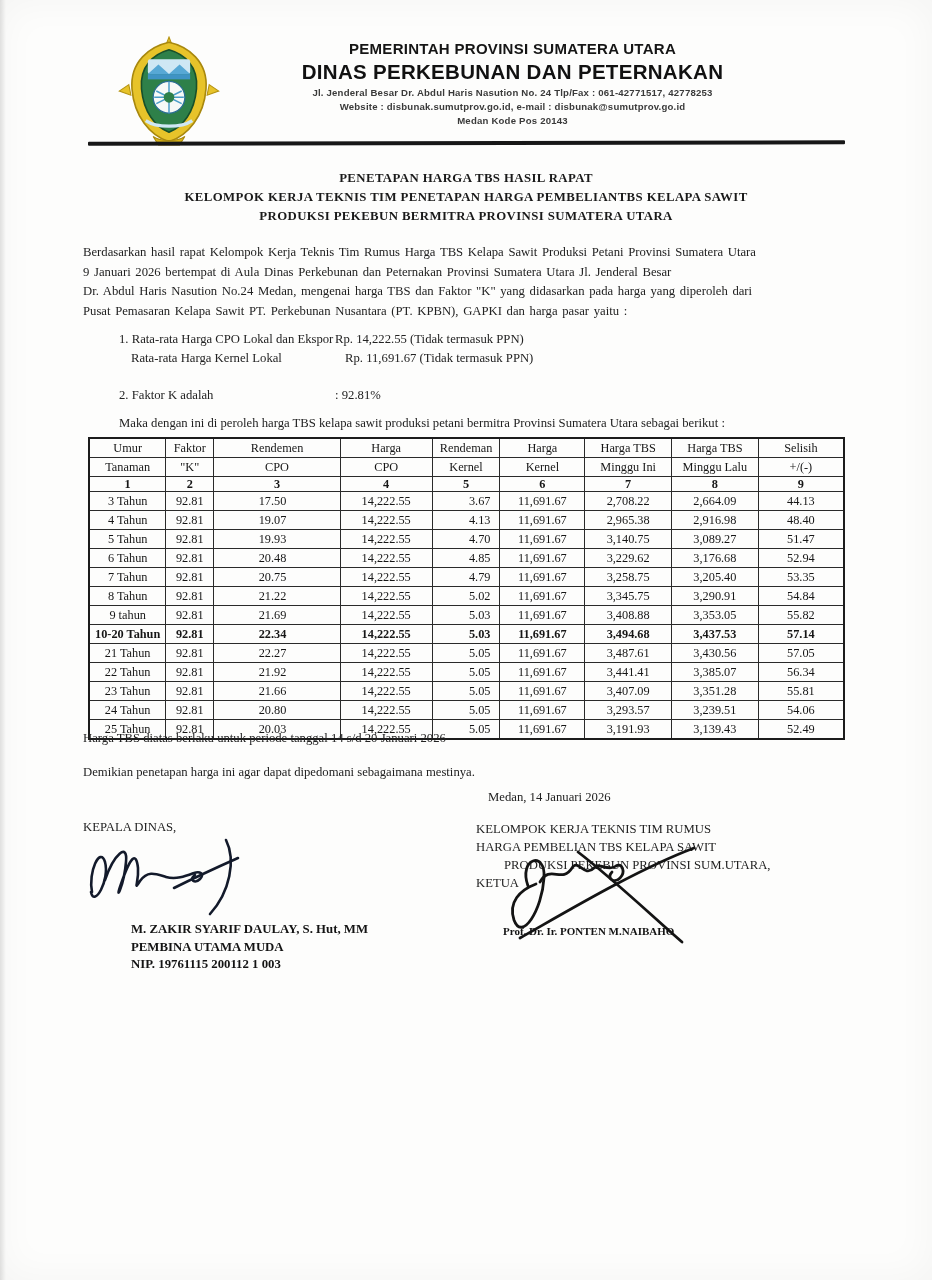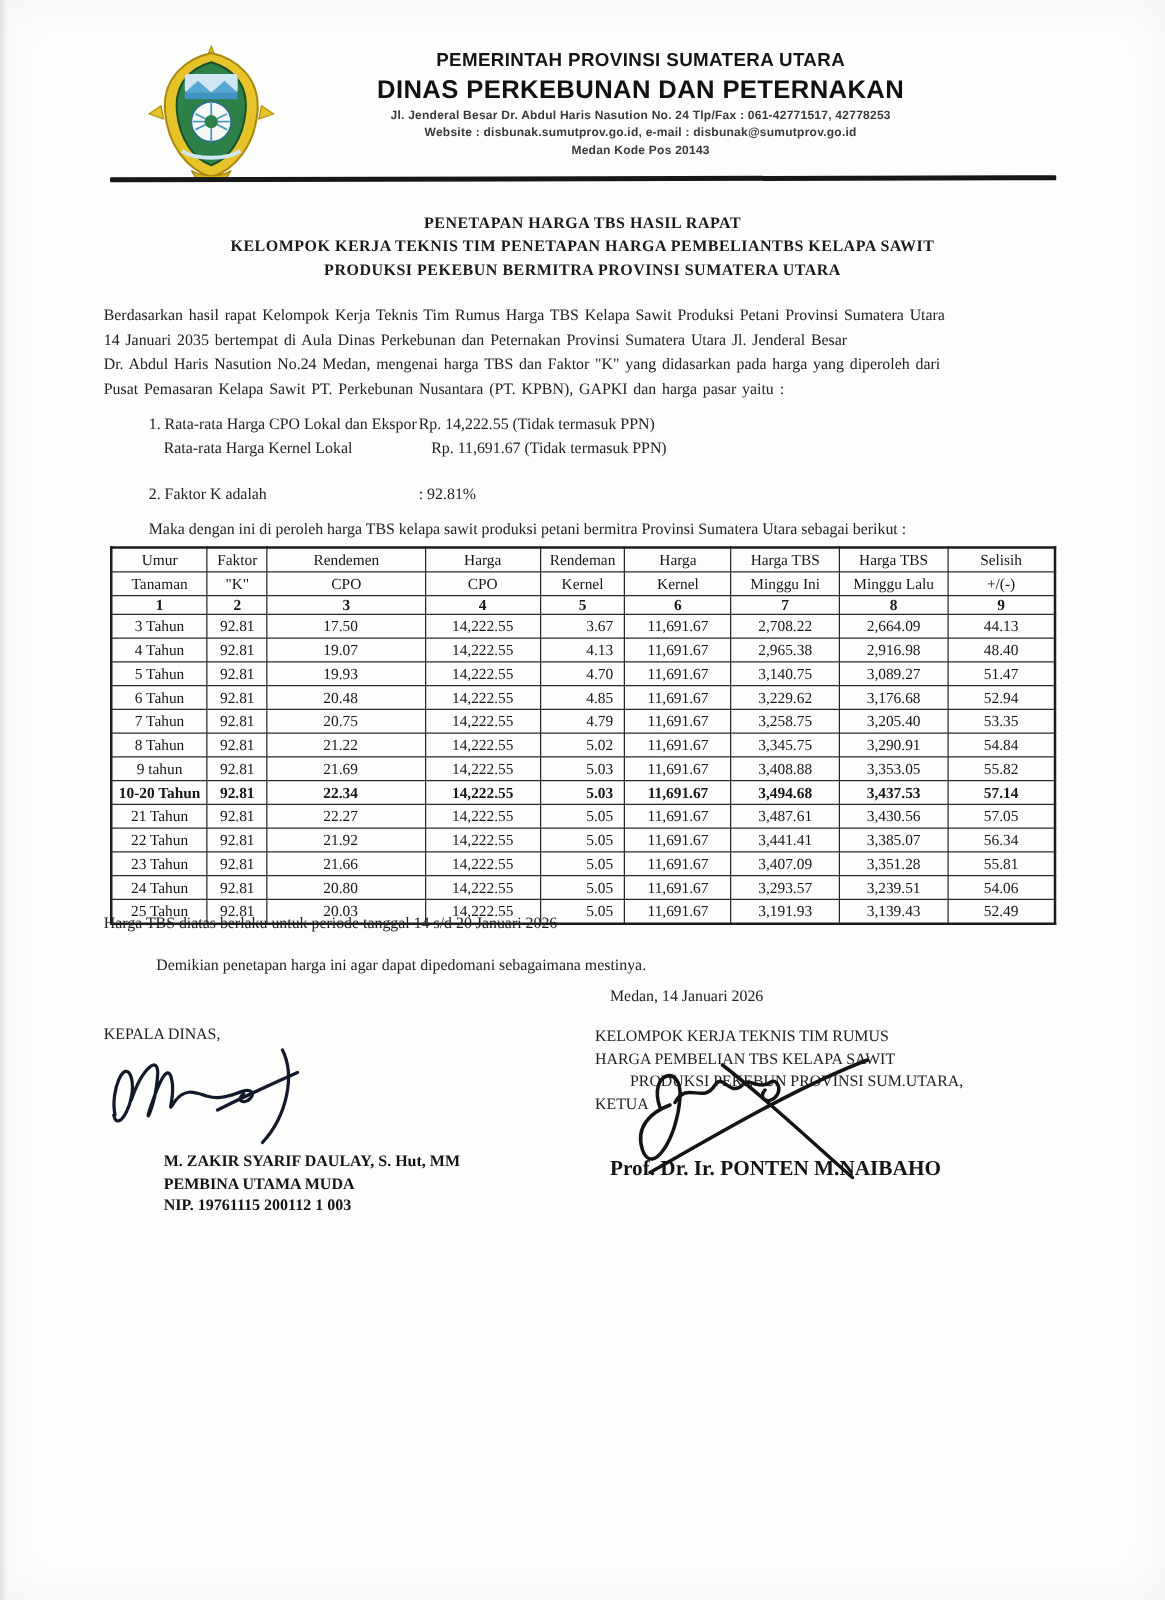--- a/index.html
+++ b/index.html
@@ -44,29 +44,29 @@
   table.tbs tbody td:nth-child(3){text-align:center;padding-right:12px;margin-top:16px;}
   table.tbs tbody td:nth-child(4){text-align:center;}
   table.tbs tbody td:nth-child(5){text-align:right;padding-right:9px;}
   table.tbs tbody td:nth-child(6){text-align:center;}
   table.tbs tbody td:nth-child(7){text-align:center;}
   table.tbs tbody td:nth-child(8){text-align:center;}
   table.tbs tbody td:nth-child(9){text-align:center;}
   table.tbs tr.bold-row td{font-weight:bold;}
   
   .note1{position:absolute;left:83px;top:731px;font-size:12.7px;color:#222;}
-  .note2{position:absolute;left:83px;top:765px;font-size:12.7px;color:#222;margin-left:42px;}
+  .note2{position:absolute;left:83px;top:765px;font-size:12.7px;color:#222;}
   .placedate{position:absolute;left:488px;top:790px;font-size:12.7px;color:#222;}
   
   .sig-left{position:absolute;left:83px;top:818px;font-size:12.7px;line-height:18px;color:#1d1d1d;}
   .sig-right{position:absolute;left:476px;top:820px;font-size:12.7px;line-height:18px;color:#1d1d1d;}
   .sig-right .indent{padding-left:28px;}
   .name-left{position:absolute;left:83px;top:921px;font-size:12.8px;font-weight:bold;
     line-height:17.5px;color:#141414;margin-left:48px;}
-  .name-right{position:absolute;left:488px;top:925px;font-size:17px;font-weight:bold;color:#141414;}
+  .name-right{position:absolute;left:503px;top:925px;font-size:11px;font-weight:bold;color:#141414;}
   .sig-svg{position:absolute;pointer-events:none;}
   .s-left{left:78px;top:830px;}
   .s-right{left:486px;top:838px;}
 </style>
 </head>
 <body>
 
 <div class="page">
   <div class="scan-edge"></div>
 
@@ -97,21 +97,21 @@
   <div class="rule"></div>
 
   <div class="title">
     <div>PENETAPAN HARGA TBS HASIL RAPAT</div>
     <div>KELOMPOK KERJA TEKNIS TIM PENETAPAN HARGA PEMBELIANTBS KELAPA SAWIT</div>
     <div>PRODUKSI PEKEBUN BERMITRA PROVINSI SUMATERA UTARA</div>
   </div>
 
   <div class="intro">
       <div>Berdasarkan hasil rapat Kelompok Kerja Teknis Tim Rumus Harga TBS Kelapa Sawit Produksi Petani Provinsi Sumatera Utara</div>
-      <div>14 Januari 2035 bertempat di Aula Dinas Perkebunan dan Peternakan Provinsi Sumatera Utara Jl. Jenderal Besar</div>
+      <div>9 Januari 2026 bertempat di Aula Dinas Perkebunan dan Peternakan Provinsi Sumatera Utara Jl. Jenderal Besar</div>
       <div>Dr. Abdul Haris Nasution No.24 Medan, mengenai harga TBS dan Faktor "K" yang didasarkan pada harga yang diperoleh dari</div>
       <div>Pusat Pemasaran Kelapa Sawit PT. Perkebunan Nusantara (PT. KPBN), GAPKI dan harga pasar yaitu :</div>
     </div>
 
   <div class="item" style="left:83px;top:332px;">
     <span class="lbl">1. Rata-rata Harga CPO Lokal dan Ekspor</span>
     <span class="val">Rp. 14,222.55  (Tidak termasuk PPN)</span>
   </div>
   <div class="item" style="left:95px;top:351px;">
     <span class="lbl">Rata-rata Harga Kernel Lokal</span>

